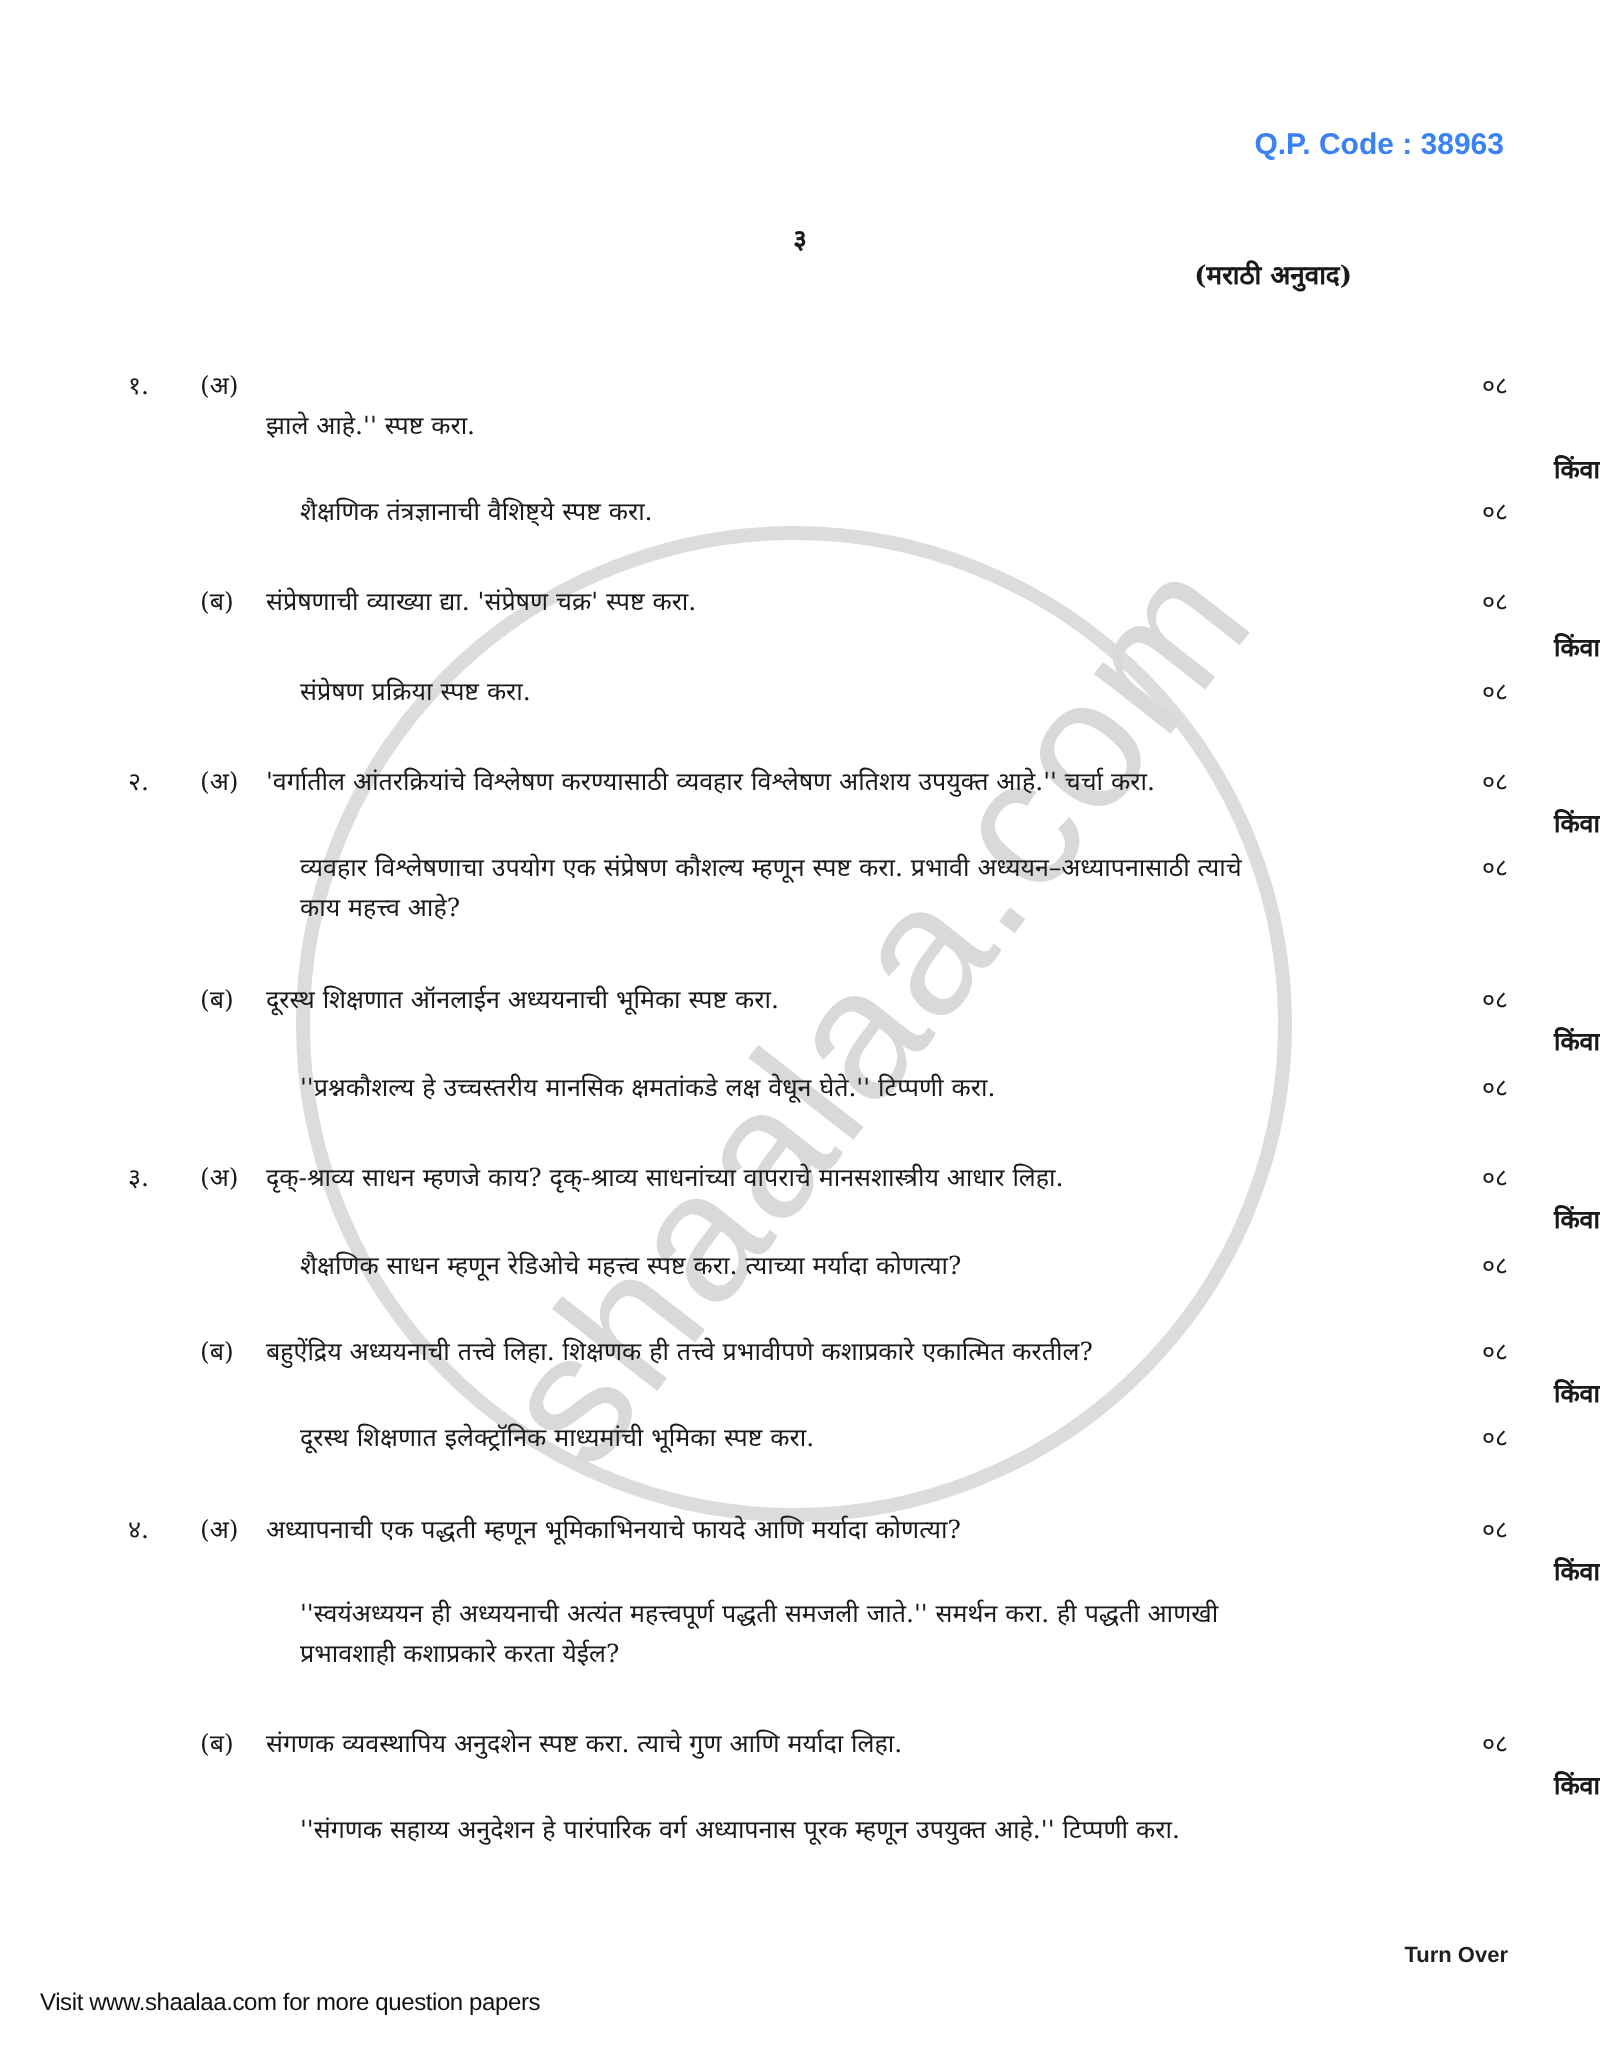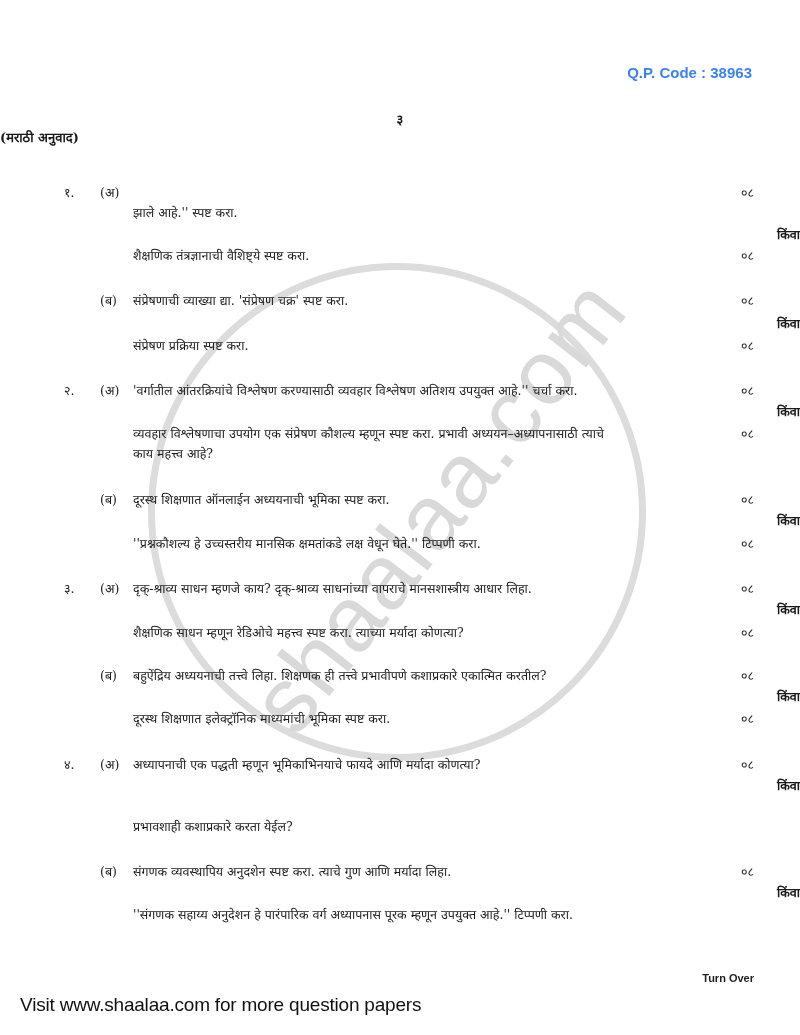--- a/index.html
+++ b/index.html
@@ -31,21 +31,21 @@
       width: 800px;
       text-align: center;
       font-size: 13px;
       font-weight: bold;
     }
     .page-subtitle {
       position: absolute;
       top: 128px;
       left: 0;
       width: 676px;
-      text-align: left;
+      text-align: right;
       font-size: 13px;
       font-weight: bold;
     }
     .watermark-circle {
       position: absolute;
       left: 148px;
       top: 263px;
       width: 498px;
       height: 498px;
       border: 7px solid #dcdcdc;
@@ -89,21 +89,21 @@
       position: absolute;
       left: 100px;
       width: 32px;
     }
     .text {
       position: absolute;
       left: 133px;
       width: 585px;
     }
     .text.alt {
-      left: 133px;
+      left: 150px;
     }
     .marks {
       position: absolute;
       left: 724px;
       width: 30px;
       text-align: right;
     }
     .or {
       position: absolute;
       left: 0;
@@ -121,21 +121,21 @@
       font-size: 11px;
       font-weight: bold;
       color: #1f1f1f;
       margin-left: 32px;
     }
     .footer {
       position: absolute;
       top: 994px;
       left: 20px;
       font-family: "Liberation Sans", "DejaVu Sans", sans-serif;
-      font-size: 19px;
+      font-size: 12px;
       color: #111;
       letter-spacing: -0.2px;
       text-align: center;
     }
   </style>
 </head>
 <body>
 
 <div class="qp-code">Q.P. Code : 38963</div>
 <div class="page-num">३</div>
@@ -223,21 +223,21 @@
 
   <div class="row" style="top:755px;">
     <span class="qno">४.</span>
     <span class="part">(अ)</span>
     <span class="text">अध्यापनाची एक पद्धती म्हणून भूमिकाभिनयाचे फायदे आणि मर्यादा कोणत्या?</span>
     <span class="marks">०८</span>
   </div>
   <div class="or" style="top:777px;">किंवा</div>
   <div class="row" style="top:797px;">
     <span class="text alt">
-      <br>
+      <span>''स्वयंअध्ययन ही अध्ययनाची अत्यंत महत्त्वपूर्ण पद्धती समजली जाते.'' समर्थन करा. ही पद्धती आणखी</span><br>
       <span>प्रभावशाही कशाप्रकारे करता येईल?</span>
     </span>
     <span class="marks"></span>
   </div>
 
   <div class="row" style="top:862px;">
     <span class="part">(ब)</span>
     <span class="text">संगणक व्यवस्थापिय अनुदशेन स्पष्ट करा. त्याचे गुण आणि मर्यादा लिहा.</span>
     <span class="marks">०८</span>
   </div>

